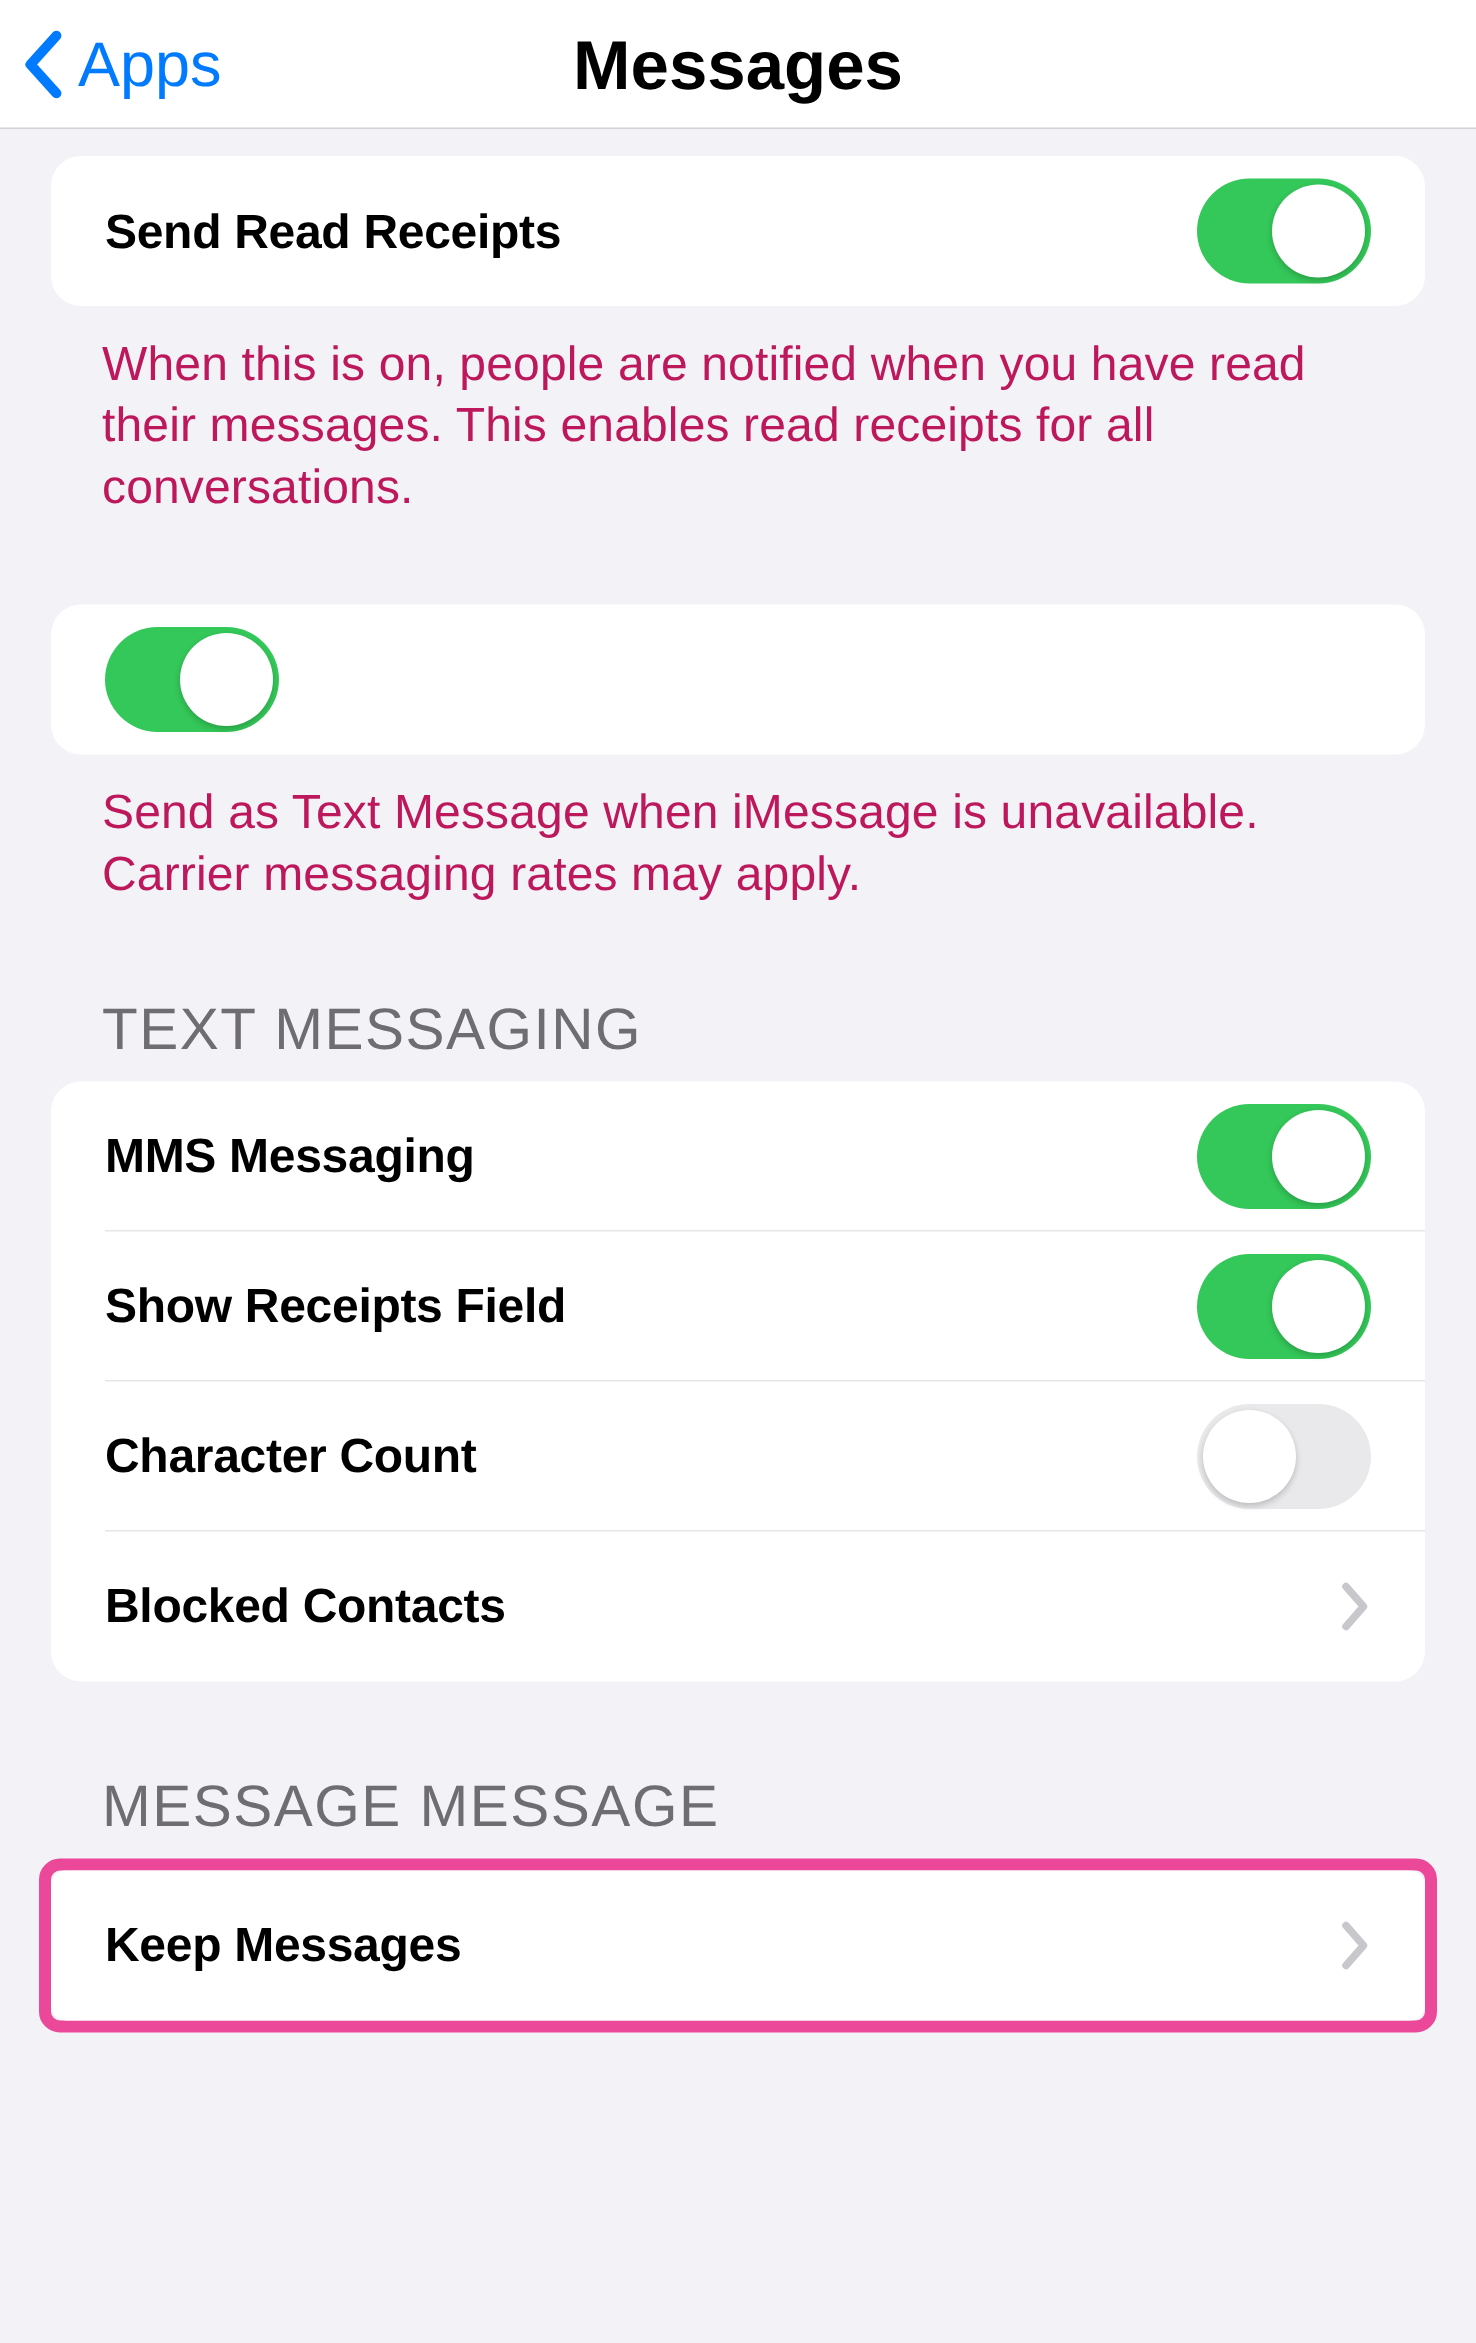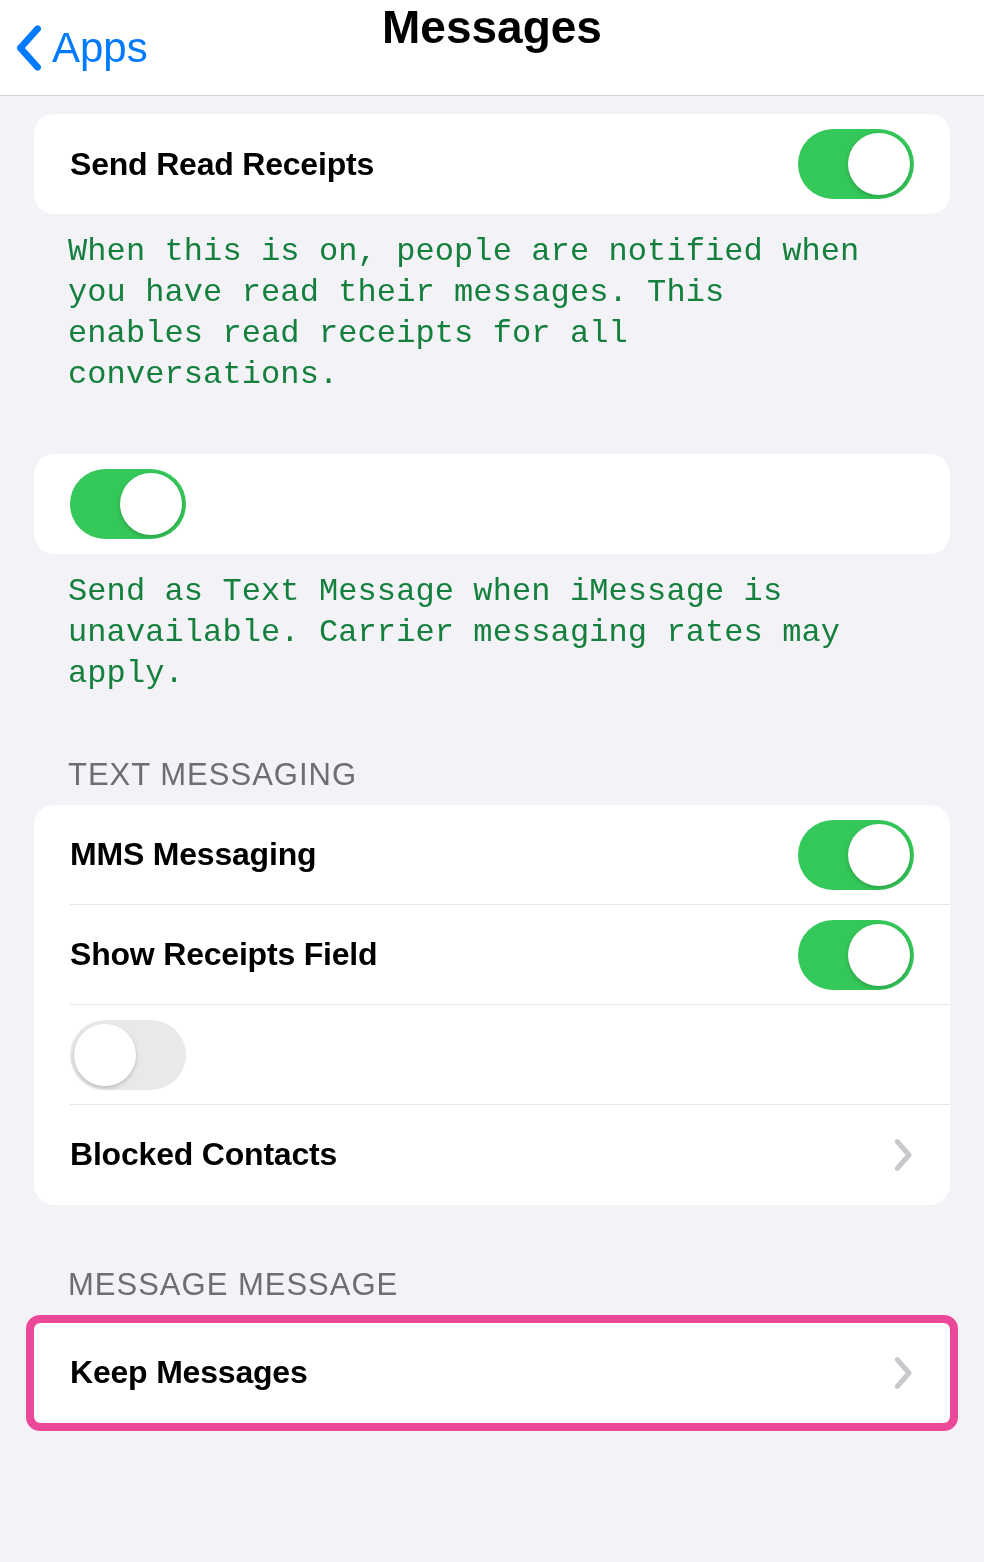--- a/index.html
+++ b/index.html
@@ -9,23 +9,24 @@
       font-family: -apple-system, BlinkMacSystemFont, "Segoe UI", Helvetica, Arial, sans-serif;
       -webkit-font-smoothing: antialiased;
     }
     body {
       width: 984px;
       height: 1562px;
       background: #f2f2f7;
       overflow: hidden;
     }
     .nav-bar {
-      height: 96px;
+      height: 86px;
       background: #fff;
       display: flex;
+      align-items: center;
       position: relative;
       border-bottom: 1px solid #d1d1d6;
     }
     .back-button {
       display: flex;
       align-items: center;
       padding-left: 14px;
       color: #007aff;
       font-size: 42px;
       font-weight: 400;
@@ -102,28 +103,27 @@
     }
     .toggle.on .toggle-knob {
       right: 4px;
     }
     .toggle.off .toggle-knob {
       left: 4px;
     }
     .footer-text {
       padding: 18px 108px 0 68px;
       font-size: 32px;
-      color: #15803d;
+      color: #be185d;
       line-height: 1.28;
       letter-spacing: 0.1px;
-      font-family: Liberation Mono, monospace;
     }
     .section-header {
       padding: 62px 68px 12px 68px;
-      font-size: 31px;
+      font-size: 39px;
       color: #6d6d72;
       letter-spacing: 1px;
     }
     .spacer {
       height: 58px;
     }
     .chevron {
       width: 20px;
       height: 34px;
       flex-shrink: 0;
@@ -186,20 +186,21 @@
       <div class="row-divider"></div>
     </div>
     <div class="row">
       <span class="row-label">Show Receipts Field</span>
       <div class="toggle on">
           <div class="toggle-knob"></div>
         </div>
       <div class="row-divider"></div>
     </div>
     <div class="row">
+      <span class="row-label">Character Count</span>
       <div class="toggle off">
           <div class="toggle-knob"></div>
         </div>
       <div class="row-divider"></div>
     </div>
     <div class="row">
       <span class="row-label">Blocked Contacts</span>
       <svg class="chevron" viewBox="0 0 12 20">
         <path d="M2 2 L9 10 L2 18" stroke="#c7c7cc" stroke-width="3" fill="none" stroke-linecap="round" stroke-linejoin="round"></path>
       </svg>

